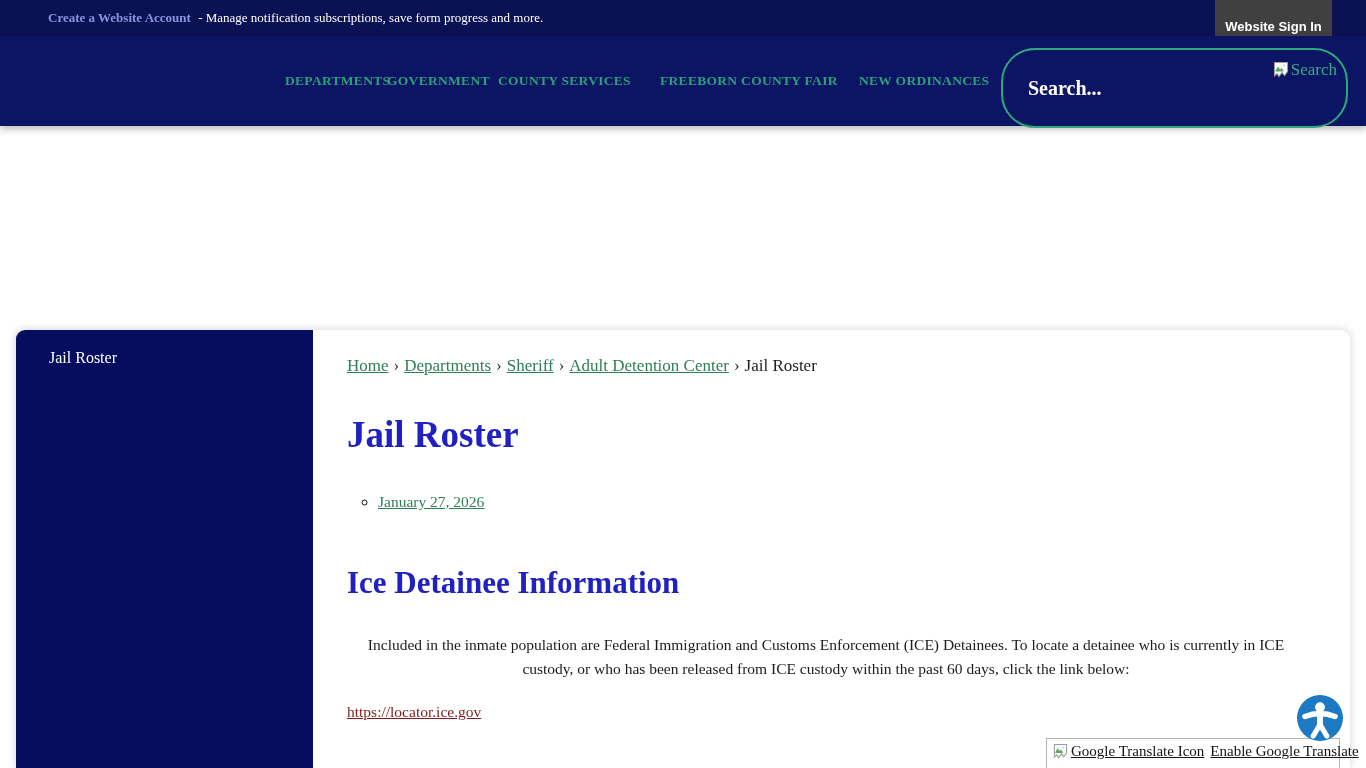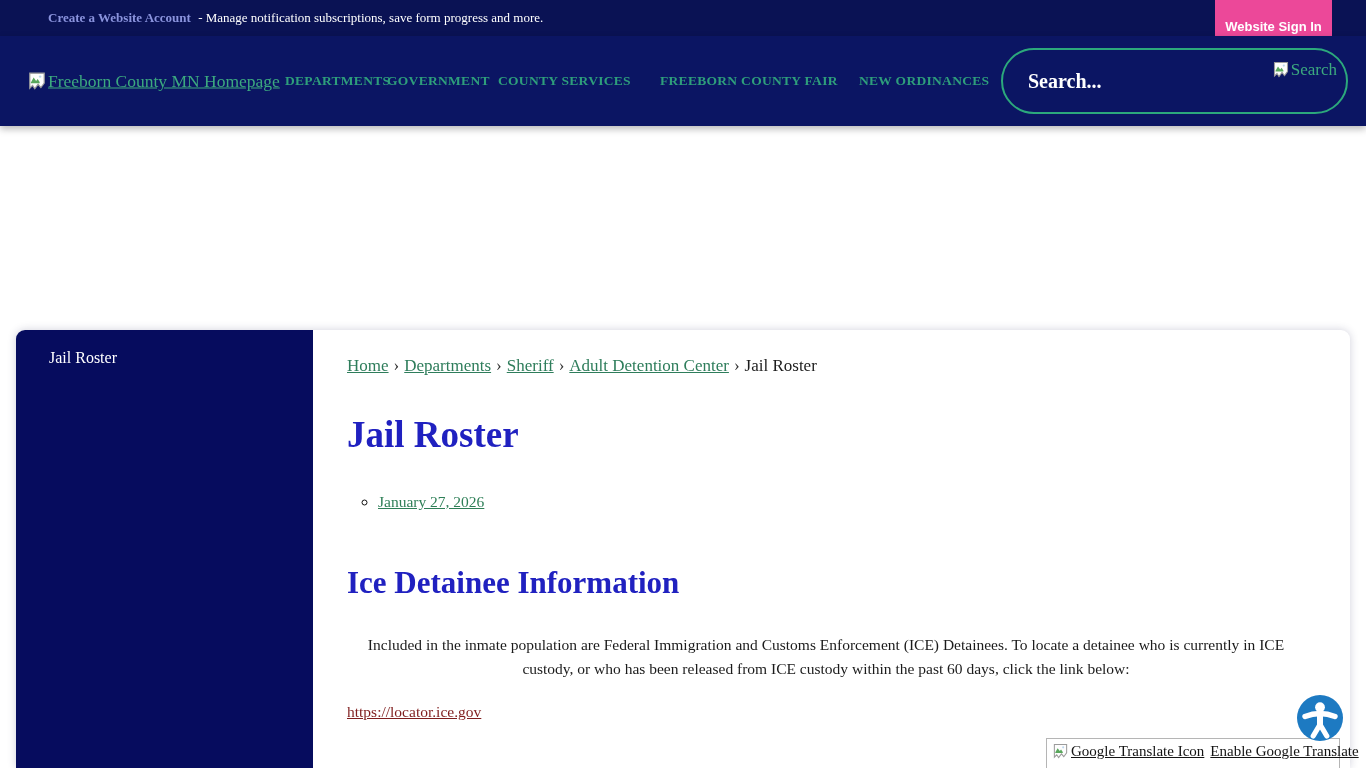--- a/index.html
+++ b/index.html
@@ -6,34 +6,34 @@
   html,body { width:1366px; height:768px; overflow:hidden; background:#ffffff;
               font-family:"Liberation Serif", serif; }
 
   
   .topbar { position:absolute; left:0; top:0; width:1366px; height:36px;
             background:#0A1254; display:flex; align-items:center; }
   .topbar-left { padding-left:48px; font-size:13px; color:#f1f1f1; white-space:nowrap; }
   .create-account { color:#8A93DD; font-weight:bold; text-decoration:none; cursor:pointer; }
   .tagline { color:#ffffff; margin-left:4px; }
   .signin-btn { position:absolute; right:34px; top:0; width:117px; height:52px;
-                background:#ec4899; border:none; color:#ffffff; cursor:pointer;
+                background:#404040; border:none; color:#ffffff; cursor:pointer;
                 font:bold 13px "Liberation Sans", sans-serif; }
 
   
   .navbar { position:absolute; left:0; top:36px; width:1366px; height:90px;
             background:#0B1563; box-shadow:0 3px 7px rgba(0,0,0,0.28); }
   .logo-link { position:absolute; left:27px; top:50%; transform:translateY(-50%);
                display:flex; align-items:center; gap:1px; text-decoration:none; cursor:pointer; }
   .logo-text { color:#3CA97F; font-size:17.5px; text-decoration:underline; }
   .nav-item { position:absolute; top:50%; transform:translateY(-50%);
               color:#2E9E7B; font-size:13.5px; font-weight:bold; letter-spacing:.3px;
               text-decoration:none; cursor:pointer; white-space:nowrap; }
 
-  .search-pill { position:absolute; left:1001px; top:12px; width:347px; height:66px;
+  .search-pill { position:absolute; left:1001px; top:12px; width:347px; height:80px;
                  border:2px solid #2CA87C; border-radius:34px; }
   .search-input { position:absolute; left:25px; top:50%; transform:translateY(-50%);
                   width:190px; background:transparent; border:none; outline:none;
                   color:#ffffff; font:bold 20px "Liberation Serif", serif; }
   .search-input::placeholder { color:#ffffff; opacity:1; }
   .search-go { position:absolute; right:9px; top:10px; display:flex; align-items:center;
                gap:1px; text-decoration:none; cursor:pointer; }
   .search-go span { color:#3CA97F; font-size:17px; }
 
   
@@ -88,26 +88,20 @@
 
 <div class="topbar">
   <div class="topbar-left">
     <a class="create-account">Create a Website Account</a>
     <span class="tagline">- Manage notification subscriptions, save form progress and more.</span>
   </div>
   <button class="signin-btn">Website Sign In</button>
 </div>
 
 <header class="navbar">
-  <a class="logo-link">
-    <svg width="20" height="20">
-        <use href="#broken-img"></use>
-      </svg>
-    <span class="logo-text">Freeborn County MN Homepage</span>
-  </a>
   <a class="nav-item" style="left:285px">DEPARTMENTS</a>
   <a class="nav-item" style="left:387px">GOVERNMENT</a>
   <a class="nav-item" style="left:498px">COUNTY SERVICES</a>
   <a class="nav-item" style="left:660px">FREEBORN COUNTY FAIR</a>
   <a class="nav-item" style="left:859px">NEW ORDINANCES</a>
 
   <div class="search-pill">
     <input class="search-input" type="text" placeholder="Search..." style="">
     <a class="search-go">
       <svg width="18" height="18">

